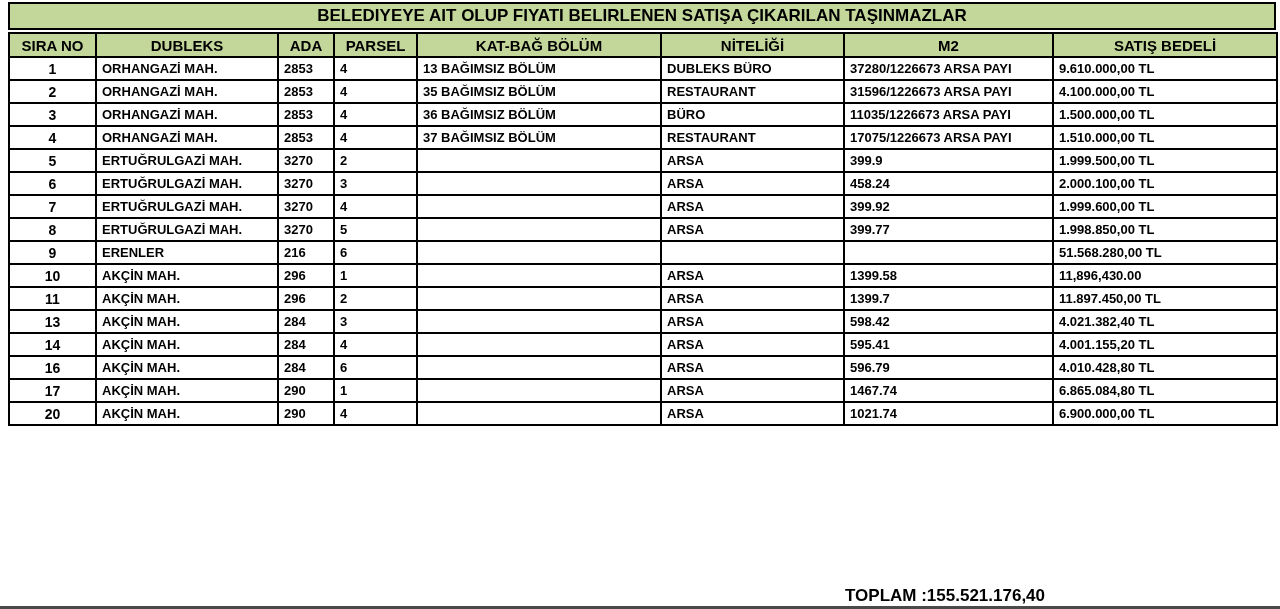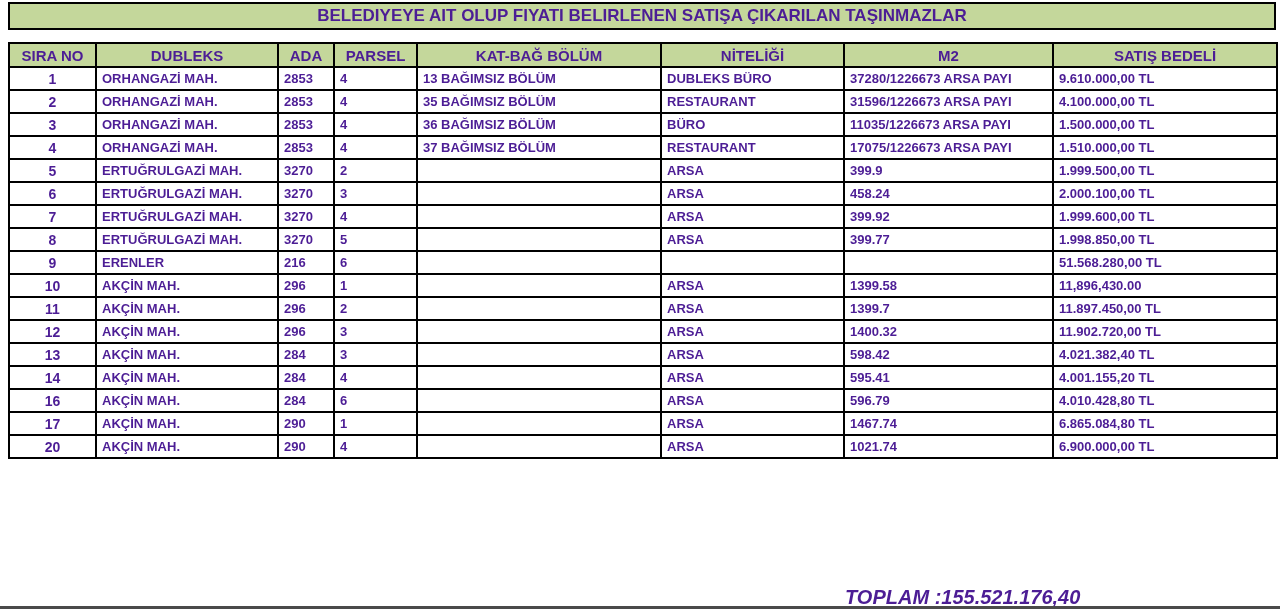--- a/index.html
+++ b/index.html
@@ -7,42 +7,42 @@
     padding: 0;
     background: #ffffff;
   }
   .page {
     position: relative;
     width: 1280px;
     height: 609px;
     background: #ffffff;
     overflow: hidden;
     font-family: "Liberation Sans", sans-serif;
-    color: #4c1d95;
+    color: #000000;
   }
   .title-bar {
     position: absolute;
     left: 8px;
     top: 2px;
     width: 1264px;
     height: 24px;
     background: #c4d79b;
     border: 2px solid #000000;
     display: flex;
     align-items: center;
     justify-content: center;
     font-weight: bold;
     font-size: 17px;
     letter-spacing: 0px;
     white-space: nowrap;
   }
   table.props {
     position: absolute;
     left: 8px;
-    top: 42px;
+    top: 32px;
     width: 1268px;
     border-collapse: collapse;
     table-layout: fixed;
   }
   table.props th {
     background: #c4d79b;
     border: 2px solid #000000;
     height: 22px;
     font-size: 15px;
     font-weight: bold;
@@ -61,24 +61,23 @@
     overflow: hidden;
     white-space: nowrap;
     vertical-align: middle;
   }
   table.props td.center { text-align: center; font-size: 14px; }
   table.props td.left { text-align: left; }
   .total-line {
     position: absolute;
     left: 845px;
     top: 586px;
-    font-size: 20px;
-    font-weight: bold;
-    white-space: nowrap;
-    font-style: italic;
+    font-size: 17px;
+    font-weight: bold;
+    white-space: nowrap;
   }
   .bottom-edge {
     position: absolute;
     left: 0;
     top: 606px;
     width: 1280px;
     height: 3px;
     background: #4a4a4a;
   }
 </style>
@@ -217,30 +216,20 @@
           <td class="center">11</td>
           <td class="left">AKÇİN MAH.</td>
           <td class="left">296</td>
           <td class="left">2</td>
           <td class="left"></td>
           <td class="left">ARSA</td>
           <td class="left">1399.7</td>
           <td class="left">11.897.450,00 TL</td>
         </tr>
         <tr>
-          <td class="center">12</td>
-          <td class="left">AKÇİN MAH.</td>
-          <td class="left">296</td>
-          <td class="left">3</td>
-          <td class="left"></td>
-          <td class="left">ARSA</td>
-          <td class="left">1400.32</td>
-          <td class="left">11.902.720,00 TL</td>
-        </tr>
-        <tr>
           <td class="center">13</td>
           <td class="left">AKÇİN MAH.</td>
           <td class="left">284</td>
           <td class="left">3</td>
           <td class="left"></td>
           <td class="left">ARSA</td>
           <td class="left">598.42</td>
           <td class="left">4.021.382,40 TL</td>
         </tr>
         <tr>

